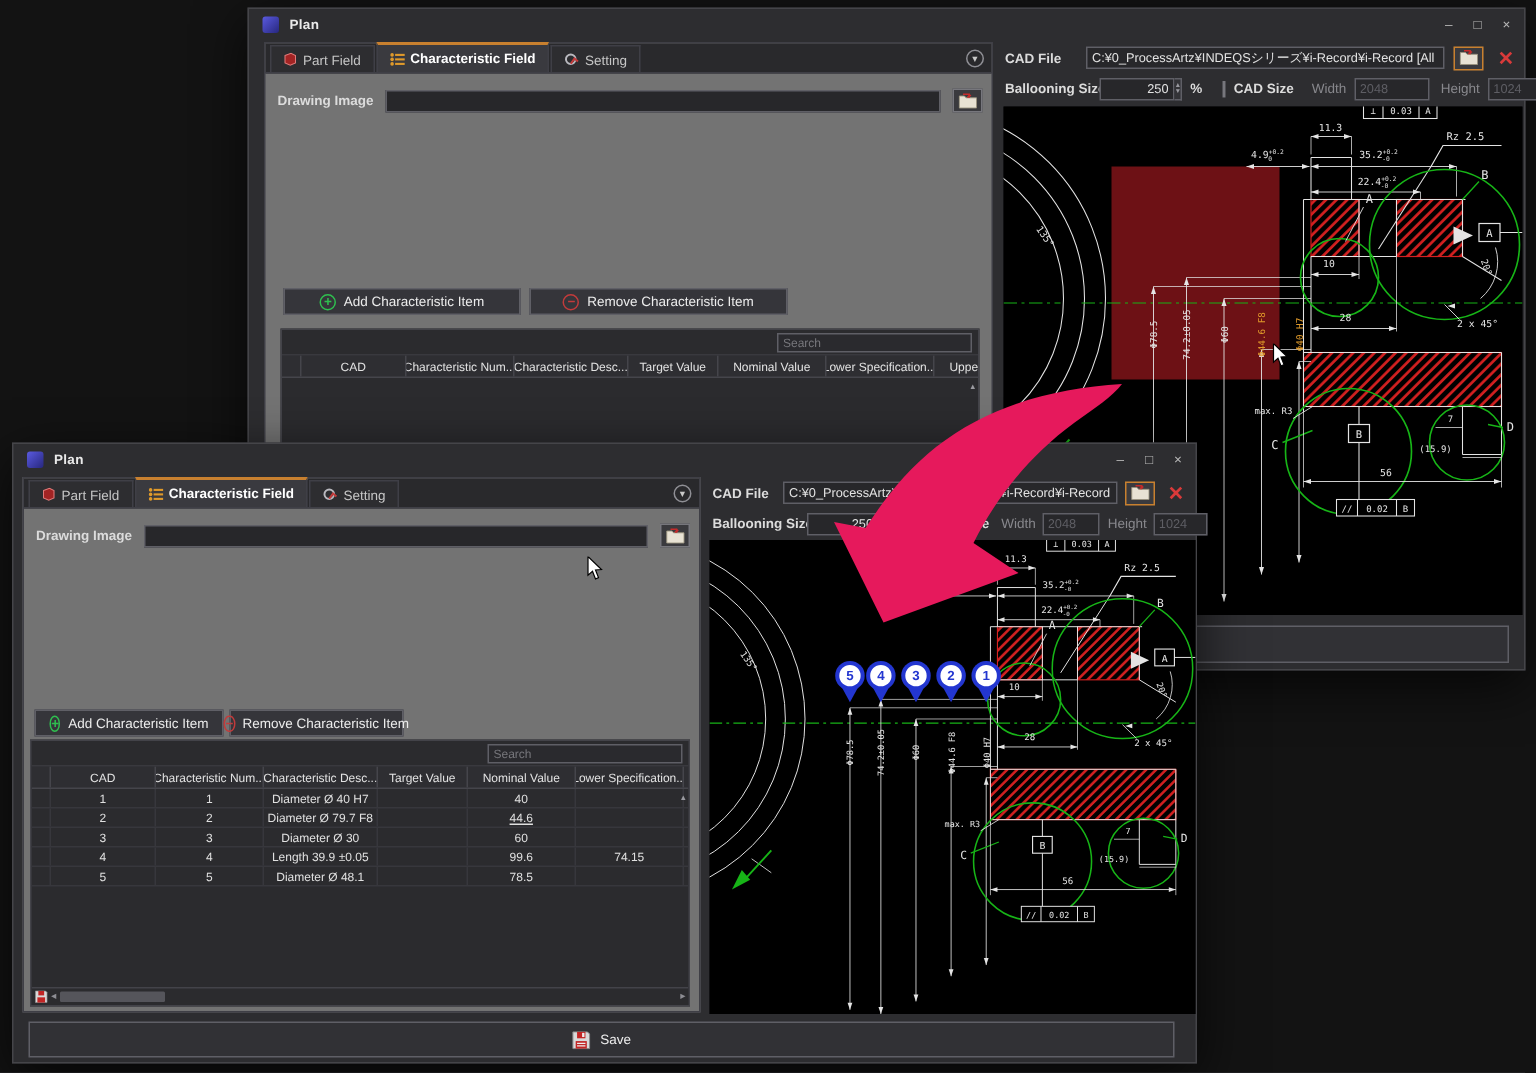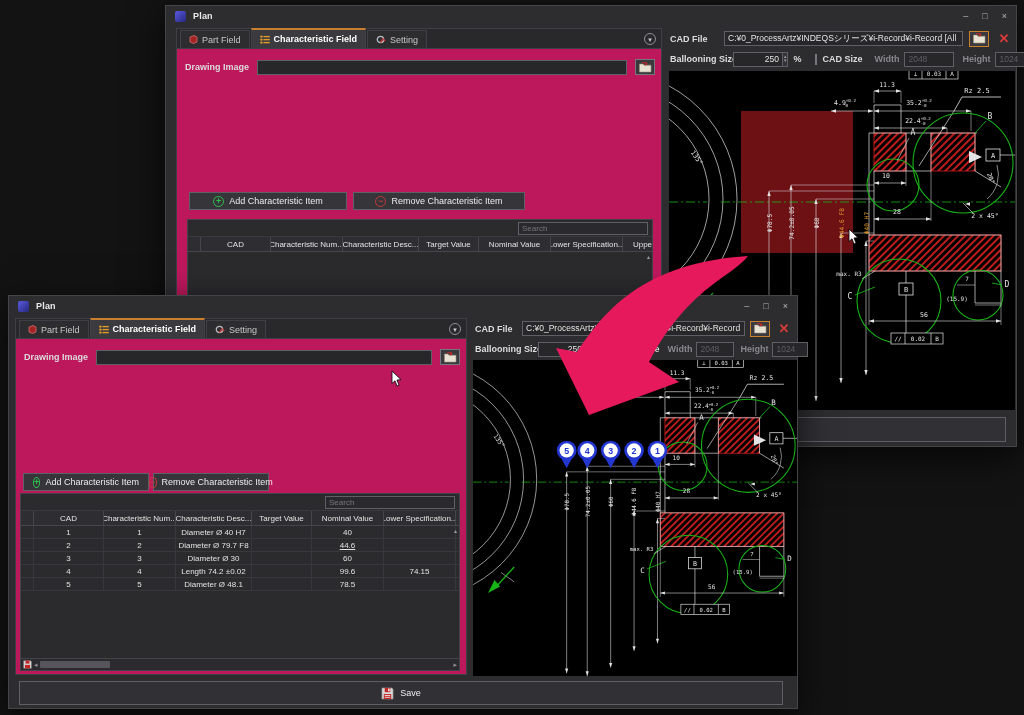--- a/index.html
+++ b/index.html
@@ -4,28 +4,28 @@
 <style>
 *{margin:0;padding:0;box-sizing:border-box}
 html,body{width:1024px;height:715px;overflow:hidden}
 body{background:#131313;font-family:"Liberation Sans",sans-serif;position:relative;color:#ddd}
 .window{position:absolute;background:#2d2d30;border:1px solid #454549;box-shadow:0 10px 34px rgba(0,0,0,.7)}
 .titlebar{height:20px;display:flex;align-items:center;padding:0 9px;gap:7px}
 .app-icon{width:11px;height:11px;border-radius:2px;background:linear-gradient(135deg,#5a5ae0,#27277e);flex:0 0 auto}
 .title{font-size:9px;color:#eaeaea;font-weight:bold;letter-spacing:.2px}
 .win-controls{margin-left:auto;display:flex;gap:14px;font-size:9px;color:#b7b7b7;align-items:center}
 .win-controls span{cursor:default;line-height:9px}
-.pane-left{position:absolute;background:#be185d}
+.pane-left{position:absolute;background:#737373}
 .tabstrip{position:relative;display:flex;align-items:flex-end;height:20px;border-bottom:1px solid #3f3f46;padding-left:3px;background:#29292c}
 .tab{display:flex;align-items:center;gap:4px;height:18px;padding:0 8px;font-size:9px;color:#c6c6c6;border:1px solid #3f3f46;border-bottom:none;background:#2d2d30;margin-right:1px;white-space:nowrap}
 .tab.active{background:#3a3a3f;border-top:2px solid #c8802f;color:#fff;font-weight:bold;height:20px}
 .expander{position:absolute;right:5px;top:4px;width:12px;height:12px;border:1px solid #8f8f95;border-radius:50%;display:flex;align-items:center;justify-content:center;font-size:7px;color:#c9c9c9;line-height:7px}
 .frow{position:absolute;display:flex;align-items:center}
 .flabel{font-size:9px;color:#dcdcdc;font-weight:bold;white-space:nowrap}
-.flabel.dim{color:#88888d;font-weight:bold}
+.flabel.dim{color:#88888d;font-weight:normal}
 .tinput{background:#27272a;border:1px solid #5f5f66;height:15px;font-size:8.5px;color:#e3e3e3;padding:0 3px;font-family:"Liberation Sans",sans-serif;outline:none}
 .tinput.dim{color:#5e5e64}
 .tinput.num{text-align:right}
 .iconbtn{width:20px;height:16px;border:1px solid #77777d;background:#3a3a3e;display:flex;align-items:center;justify-content:center}
 .iconbtn.hl{border-color:#c8802f}
 .xbtn{width:18px;height:16px;display:flex;align-items:center;justify-content:center;color:#d93a3a;font-size:13px;font-weight:bold}
 .spin{display:flex;flex-direction:column;justify-content:center;width:8px;height:15px;border:1px solid #5f5f66;border-left:none;background:#333337;color:#9a9aa0;font-size:4.5px;line-height:4.5px;align-items:center}
 .cbx{width:11px;height:11px;border:1px solid #77777d;background:#2a2a2e}
 .btn{display:flex;align-items:center;justify-content:center;gap:5px;border:1px solid #5f5f66;background:#35353a;font-size:9px;color:#ececec;height:18px;padding:0 9px;position:absolute;white-space:nowrap}
 .ci{width:11px;height:11px;border-radius:50%;display:flex;align-items:center;justify-content:center;font-size:9px;line-height:9px;font-weight:bold}
@@ -432,21 +432,21 @@
             <div class="td" style="width: 76px;">Diameter Ø 30</div>
             <div class="td" style="width: 60px;"></div>
             <div class="td" style="width: 72px;">60</div>
             <div class="td" style="width: 72px;"></div>
             <div class="td" style="width: 40px;"></div>
           </div>
           <div class="trow">
             <div class="td" style="width: 13px;"></div>
             <div class="td" style="width: 70px;">4</div>
             <div class="td" style="width: 72px;">4</div>
-            <div class="td" style="width: 76px;">Length 74.2 ±0.02</div>
+            <div class="td" style="width: 76px;">Length 39.9 ±0.05</div>
             <div class="td" style="width: 60px;"></div>
             <div class="td" style="width: 72px;">99.6</div>
             <div class="td" style="width: 72px;">74.15</div>
             <div class="td" style="width: 40px;"></div>
           </div>
           <div class="trow">
             <div class="td" style="width: 13px;"></div>
             <div class="td" style="width: 70px;">5</div>
             <div class="td" style="width: 72px;">5</div>
             <div class="td" style="width: 76px;">Diameter Ø 48.1</div>

